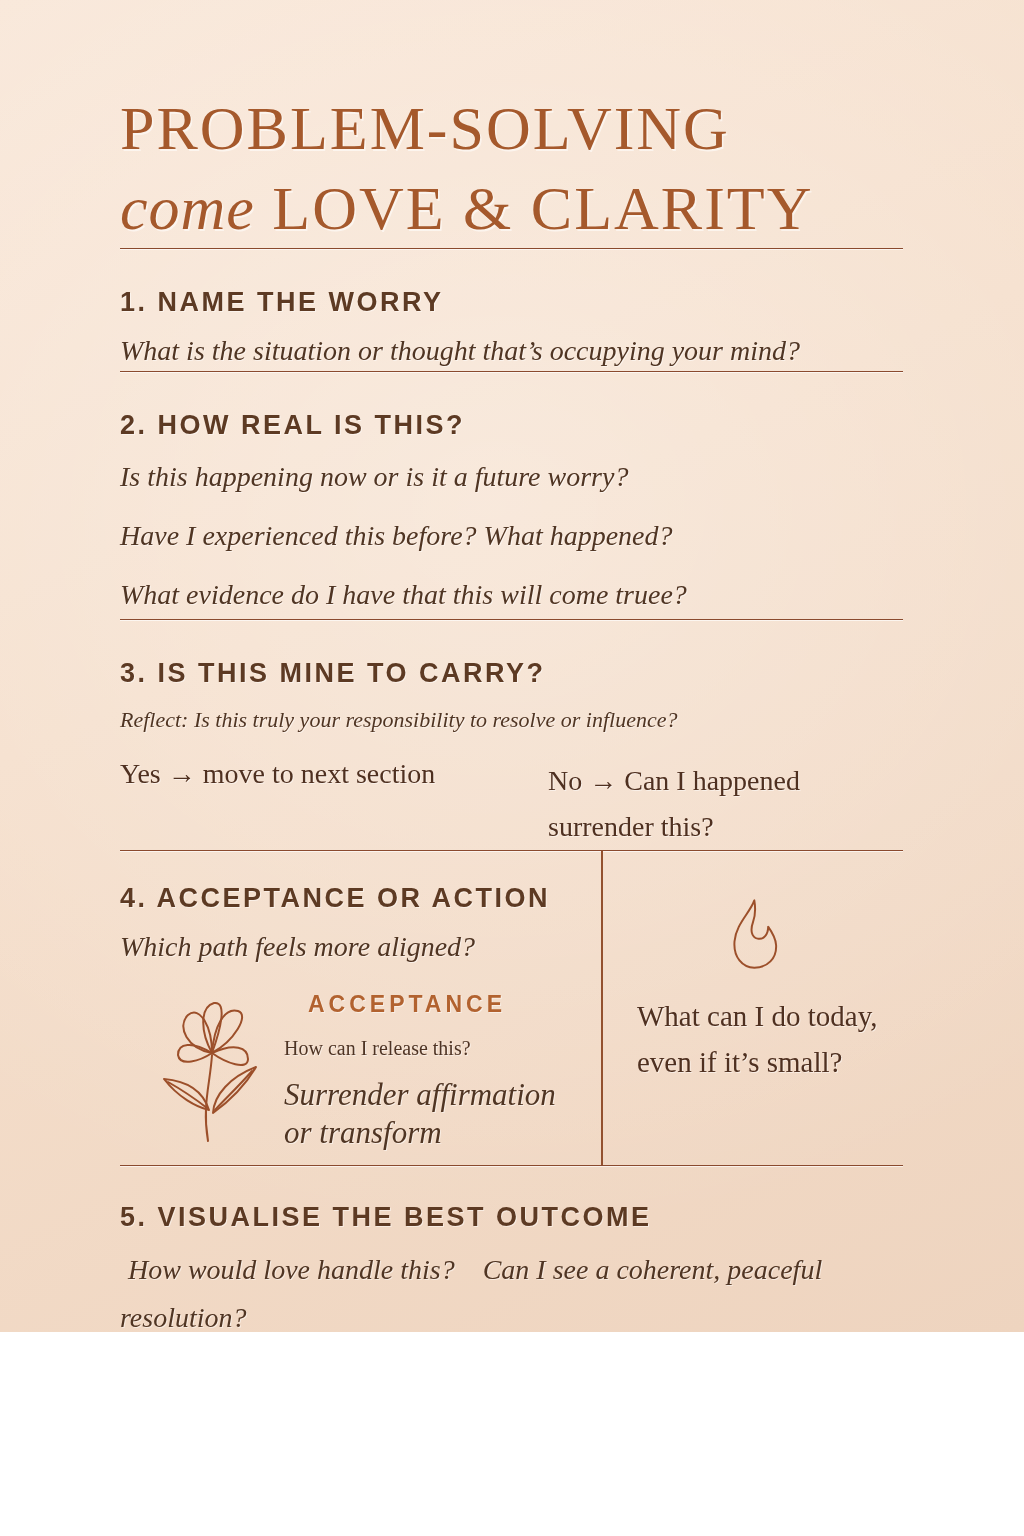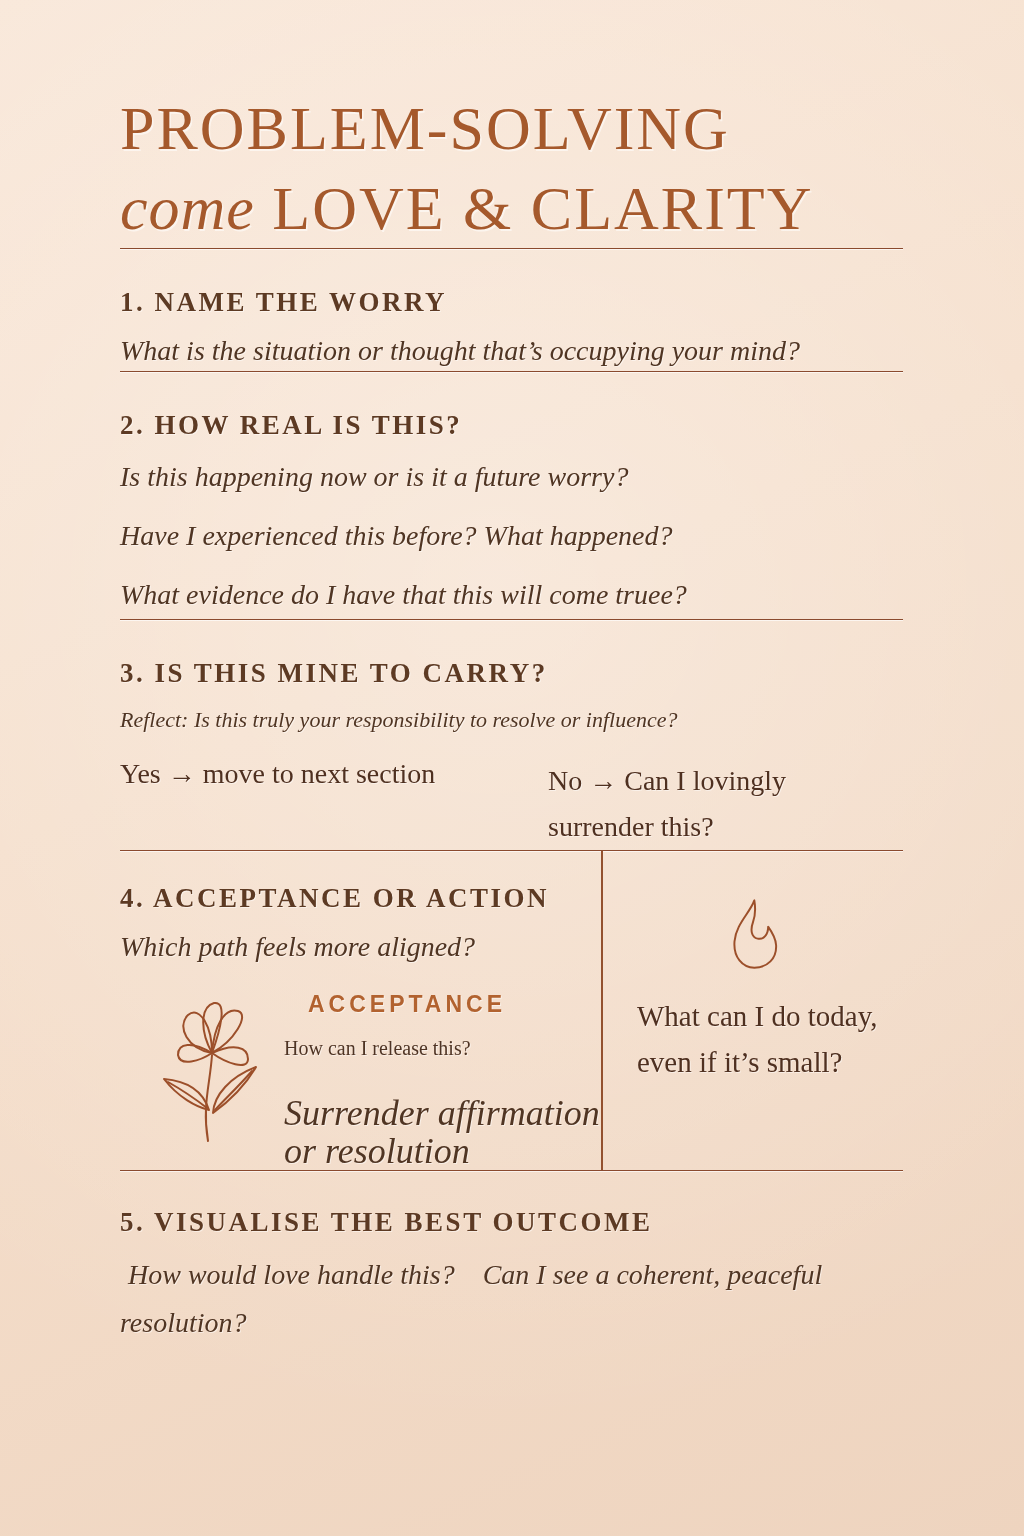--- a/index.html
+++ b/index.html
@@ -4,21 +4,21 @@
 <style>
   * { box-sizing: border-box; margin: 0; padding: 0; }
   html, body { margin: 0; padding: 0; }
   body {
     font-family: "Liberation Serif", serif;
     width: 1024px;
   }
   .page {
     position: relative;
     width: 1024px;
-    height: 1536px;
+    height: 1332px;
     overflow: hidden;
     padding: 88px 121px 0 120px;
     background:
       radial-gradient(130% 85% at 48% 38%, rgba(255,255,255,0.30), rgba(255,255,255,0) 65%),
       linear-gradient(155deg, #f9e8da 0%, #f5dfcc 42%, #eed4bf 100%);
     color: #4f3322;
   }
   .emboss { text-shadow: 1px 1px 0 rgba(255,255,255,0.50); }
 
   
@@ -48,21 +48,21 @@
     width: 100%;
     margin: 0;
   }
   .hr-1 { margin-top: 44px; }
   .hr-2 { margin-top: 27px; }
   .hr-3 { margin-top: 7px; }
   .hr-4 { margin-top: 19px; }
 
   
   h2.sec-heading {
-    font-family: Liberation Serif, serif;
+    font-family: Liberation Sans, sans-serif;
     font-weight: bold;
     font-size: 27px;
     line-height: 34px;
     letter-spacing: 2.5px;
     color: #5d3a23;
     margin-top: 36px;
   }
   p.italic-line {
     font-style: italic;
     font-size: 28px;
@@ -131,23 +131,23 @@
     margin-left: 24px;
   }
   .accept-q {
     font-size: 20px;
     line-height: 36px;
     margin-top: 12px;
     color: #4f3424;
   }
   .accept-sub {
     font-style: italic;
-    font-size: 36px;
+    font-size: 31px;
     line-height: 38px;
-    margin-top: 28px;
+    margin-top: 10px;
     color: #503523;
   }
   .accept-sub .sub-line { display: block; }
   .flame-wrap { margin-top: 8px; }
   .action-q {
     text-align: left;
     font-size: 29px;
     line-height: 46px;
     margin-top: 10px;
     padding: 0 8px 0 34px;
@@ -191,21 +191,21 @@
 
   <hr class="divider hr-3">
 
   <section class="sec3">
     <h2 class="sec-heading emboss">3. IS THIS MINE TO CARRY?</h2>
     <p class="italic-line emboss">Reflect: Is this truly your responsibility to resolve or influence?</p>
     <div class="split">
       <div class="yes-col emboss">Yes → move to next section</div>
       <div class="vrule"></div>
       <div class="no-col emboss">
-        <span class="no-line">No → Can I lovingly</span>
+        <span class="no-line">No → Can I happened</span>
         <span class="no-line">surrender this?</span>
       </div>
     </div>
   </section>
 
   <hr class="divider hr-4">
 
   <section>
     <div class="cols">
 
@@ -225,21 +225,21 @@
               <path d="M64 70 C 66 44, 76 24, 90 28 C 102 32, 86 58, 64 70 Z"></path>
               <path d="M64 70 C 86 60, 100 64, 100 76 C 100 88, 78 80, 64 70 Z"></path>
               <path d="M64 70 C 44 58, 30 60, 30 72 C 32 84, 52 78, 64 70 Z"></path>
             </svg>
           </div>
           <div class="accept-text">
             <div class="accept-label emboss">ACCEPTANCE</div>
             <p class="accept-q emboss">How can I release this?</p>
             <p class="accept-sub emboss">
               <span class="sub-line">Surrender affirmation</span>
-              <span class="sub-line">or resolution</span>
+              <span class="sub-line">or transform</span>
             </p>
           </div>
         </div>
       </div>
 
       <div class="col-right">
         <div class="flame-wrap">
           <svg class="icon" width="66" height="94" viewBox="0 0 100 120" fill="none" stroke="#9c4f2a" stroke-width="3" stroke-linecap="round" stroke-linejoin="round" style="margin:0 auto;">
             <path d="M52 6 C 46 24, 24 42, 22 68 C 20 92, 34 108, 52 108 C 72 108, 86 94, 85 74 C 84.5 62, 78 53, 73 46 C 73 58, 66 66, 57 64 C 47 62, 46 50, 50 39 C 54 28, 54 18, 52 6 Z"></path>
           </svg>

